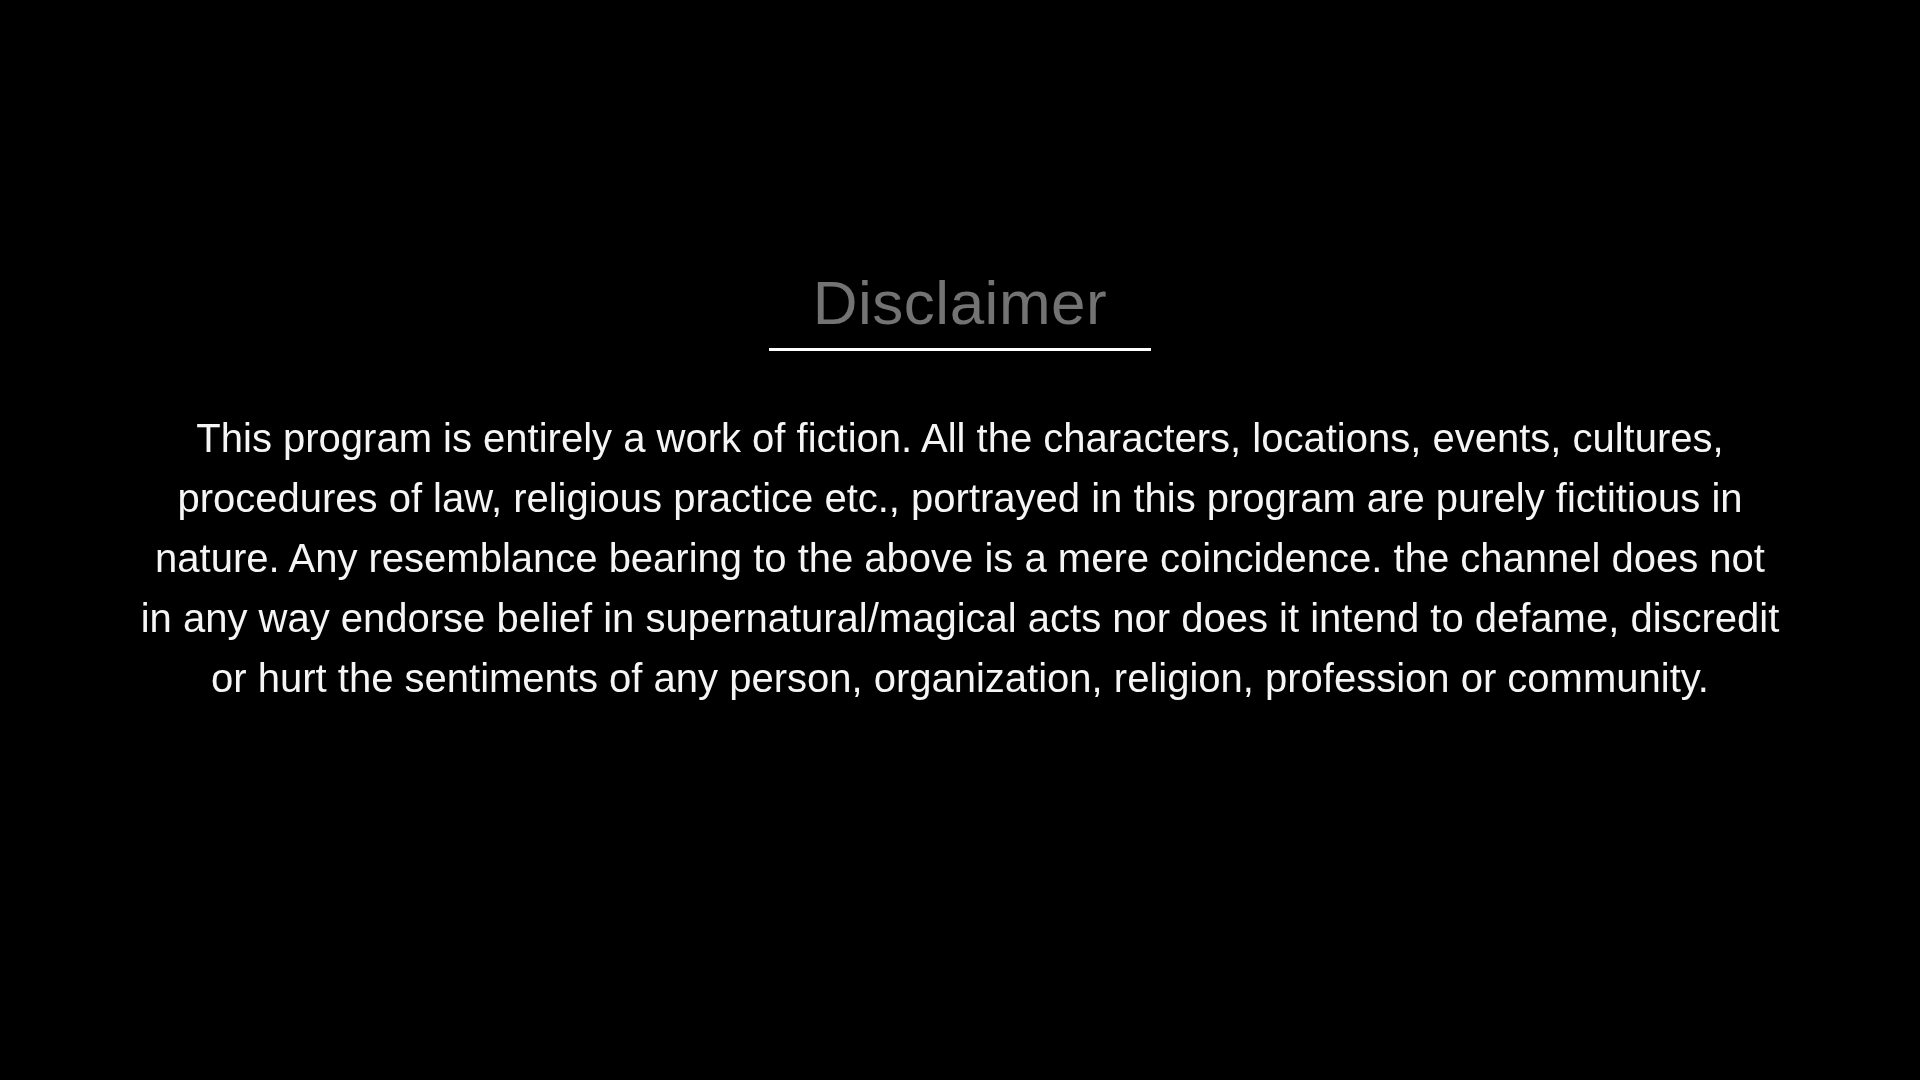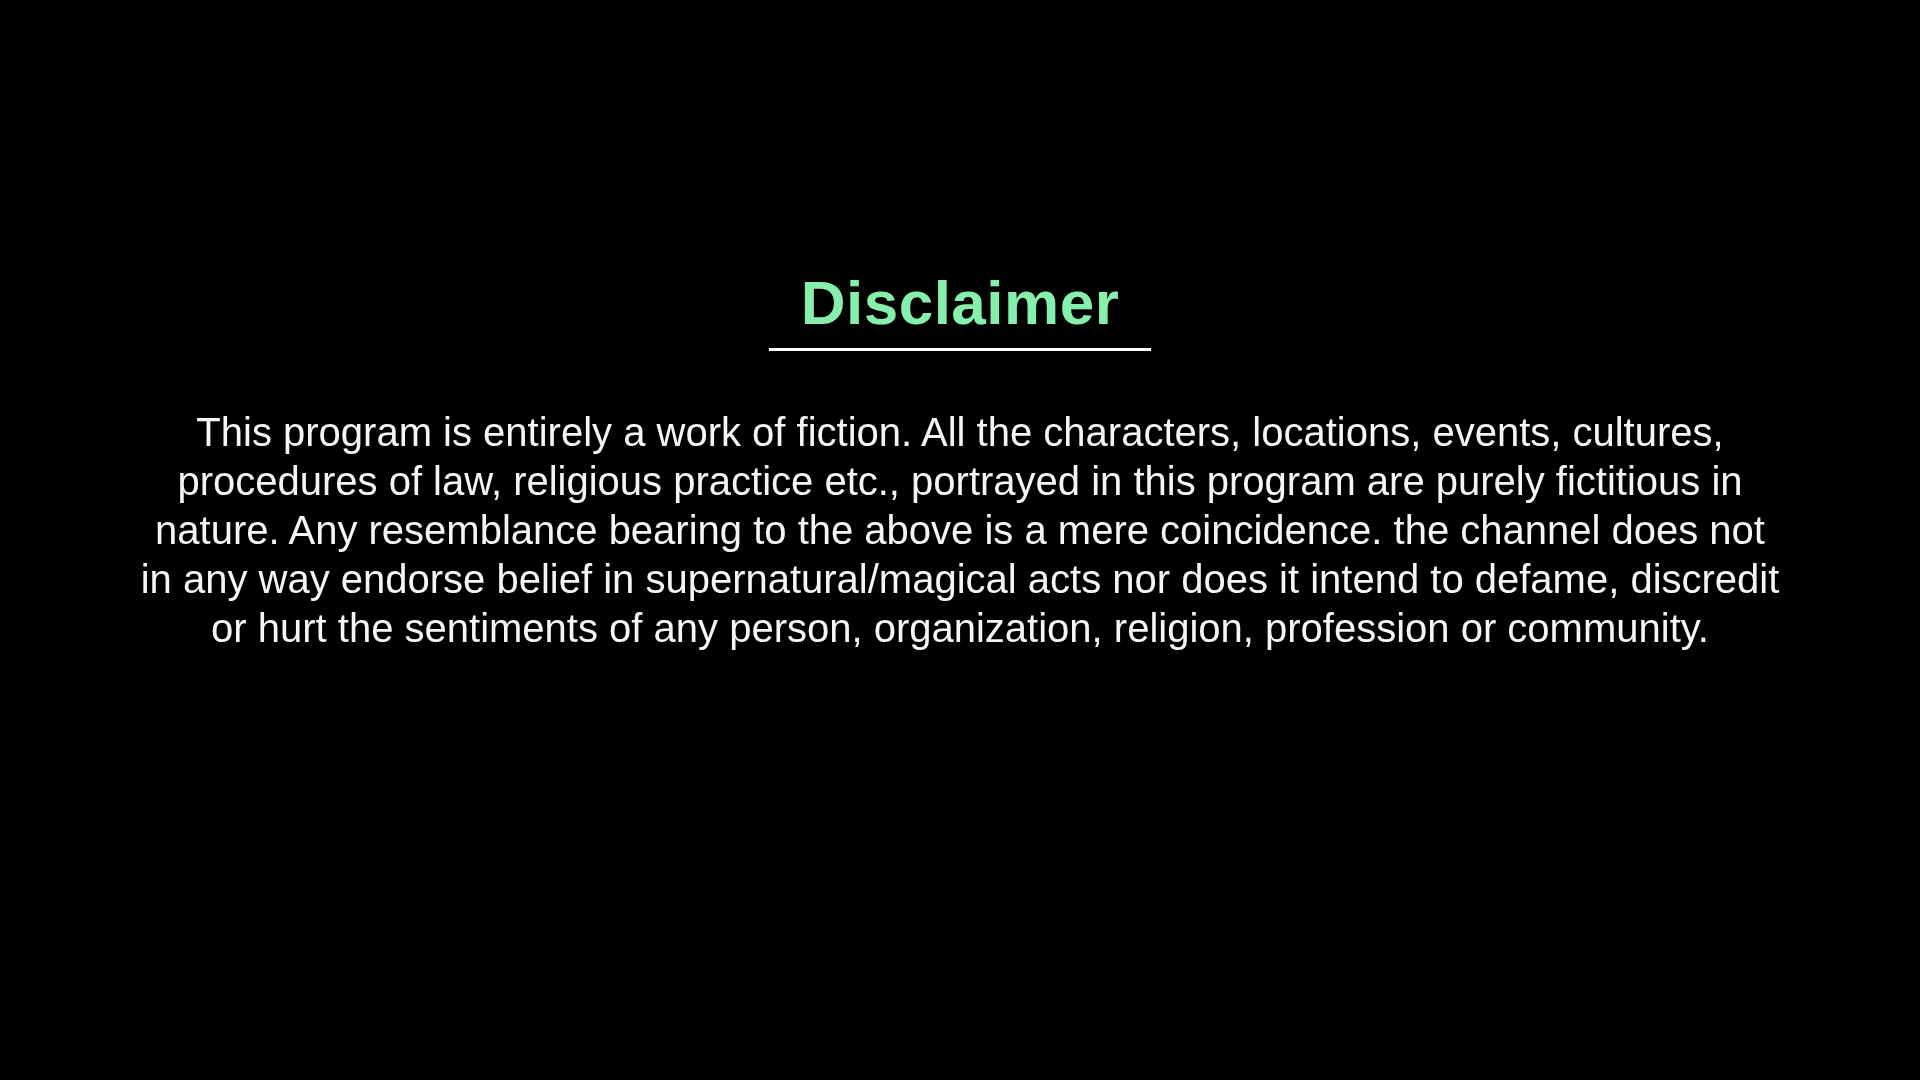--- a/index.html
+++ b/index.html
@@ -26,40 +26,40 @@
   .title-block {
     position: absolute;
     top: 272px;
     left: 0;
     width: 1920px;
     text-align: center;
   }
   .title {
     font-size: 62px;
     line-height: 1.0;
-    font-weight: 700;
-    color: #86efac;
+    font-weight: 400;
+    color: #737373;
     letter-spacing: 0.5px;
     display: inline-block;
   }
   .title-rule {
     width: 382px;
     height: 3px;
     background: #ffffff;
     margin: 14px auto 0 auto;
   }
   .body-text {
     position: absolute;
     top: 408px;
     left: 50%;
     transform: translateX(-50%);
     width: 1640px;
     text-align: center;
     font-size: 40px;
-    line-height: 49px;
+    line-height: 60px;
     font-weight: 400;
     color: #f5f5f5;
   }
 </style>
 </head>
 <body>
 
 <div class="slide">
 
   <div class="title-block">

